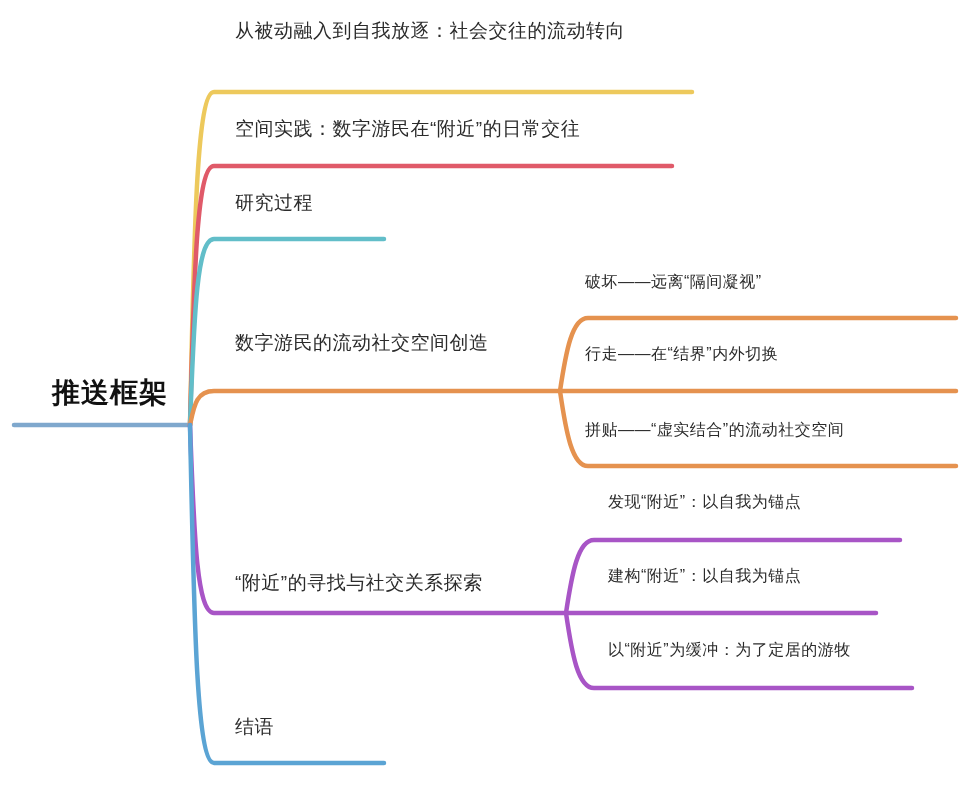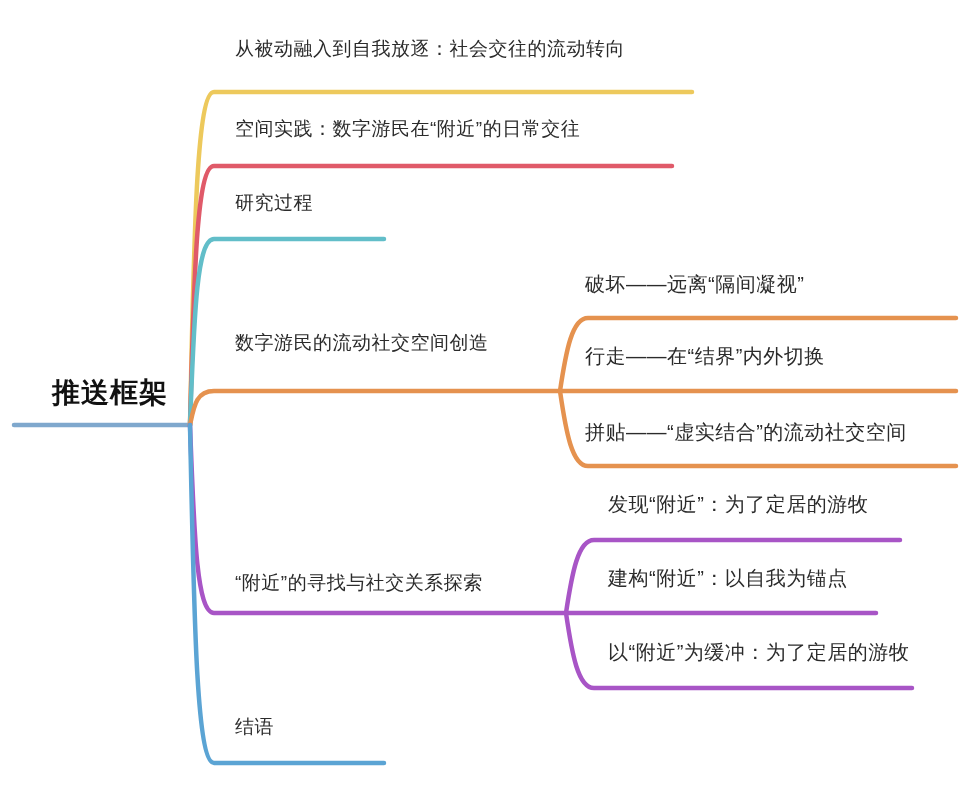--- a/index.html
+++ b/index.html
@@ -35,21 +35,21 @@
     font-size: 28px;
     font-weight: bold;
     color: #111111;
     letter-spacing: 1px;
   }
   .main-label {
     font-size: 19px;
     font-weight: normal;
   }
   .sub-label {
-    font-size: 20px;
+    font-size: 16px;
     font-weight: normal;
   }
 </style>
 </head>
 <body>
 
 <div id="mindmap">
   <svg id="edges" viewBox="0 0 960 790" xmlns="http://www.w3.org/2000/svg">
       <path d="M 14 425 L 190 425" fill="none" stroke="#7FA8CD" stroke-width="4.5" stroke-linecap="round" stroke-linejoin="round"></path>
       <path d="M 190 425 C 194 241.85, 196 92, 214 92 L 692 92" fill="none" stroke="#EDC95C" stroke-width="4.5" stroke-linecap="round" stroke-linejoin="round"></path>
@@ -60,26 +60,26 @@
       <path d="M 560 391 C 566 391, 572 391, 588 391 L 956 391" fill="none" stroke="#E5924F" stroke-width="4.5" stroke-linecap="round" stroke-linejoin="round"></path>
       <path d="M 560 391 C 566 432.25, 572 466, 588 466 L 956 466" fill="none" stroke="#E5924F" stroke-width="4.5" stroke-linecap="round" stroke-linejoin="round"></path>
       <path d="M 190 425 C 194 528.4, 196 613, 214 613 L 566 613" fill="none" stroke="#A855C6" stroke-width="4.5" stroke-linecap="round" stroke-linejoin="round"></path>
       <path d="M 566 613 C 572 572.85, 578 540, 594 540 L 900 540" fill="none" stroke="#A855C6" stroke-width="4.5" stroke-linecap="round" stroke-linejoin="round"></path>
       <path d="M 566 613 C 572 613, 578 613, 594 613 L 876 613" fill="none" stroke="#A855C6" stroke-width="4.5" stroke-linecap="round" stroke-linejoin="round"></path>
       <path d="M 566 613 C 572 654.25, 578 688, 594 688 L 912 688" fill="none" stroke="#A855C6" stroke-width="4.5" stroke-linecap="round" stroke-linejoin="round"></path>
       <path d="M 190 425 C 194 610.9, 196 763, 214 763 L 384 763" fill="none" stroke="#5BA4D4" stroke-width="4.5" stroke-linecap="round" stroke-linejoin="round"></path>
     </svg>
   <div id="labels">
       <div class="node-label root-label" style="left: 52px; top: 376px;">推送框架</div>
-      <div class="node-label main-label" style="left: 235px; top: 38px; text-align: right;">从被动融入到自我放逐：社会交往的流动转向</div>
+      <div class="node-label main-label" style="left: 235px; top: 20px; text-align: right;">从被动融入到自我放逐：社会交往的流动转向</div>
       <div class="node-label main-label" style="left: 235px; top: 118px; text-align: right;">空间实践：数字游民在“附近”的日常交往</div>
       <div class="node-label main-label" style="left: 235px; top: 192px;">研究过程</div>
       <div class="node-label main-label" style="left: 235px; top: 332px;">数字游民的流动社交空间创造</div>
       <div class="node-label sub-label" style="left: 585px; top: 272px;">破坏——远离“隔间凝视”</div>
       <div class="node-label sub-label" style="left: 585px; top: 344px;">行走——在“结界”内外切换</div>
       <div class="node-label sub-label" style="left: 585px; top: 420px;">拼贴——“虚实结合”的流动社交空间</div>
       <div class="node-label main-label" style="left: 235px; top: 572px;">“附近”的寻找与社交关系探索</div>
-      <div class="node-label sub-label" style="left: 608px; top: 492px;">发现“附近”：为了定居的游牧</div>
+      <div class="node-label sub-label" style="left: 608px; top: 492px;">发现“附近”：以自我为锚点</div>
       <div class="node-label sub-label" style="left: 608px; top: 566px;">建构“附近”：以自我为锚点</div>
       <div class="node-label sub-label" style="left: 608px; top: 640px;">以“附近”为缓冲：为了定居的游牧</div>
       <div class="node-label main-label" style="left: 235px; top: 716px; font-family: Liberation Serif, serif;">结语</div>
     </div>
 </div>
 
 </body></html>

